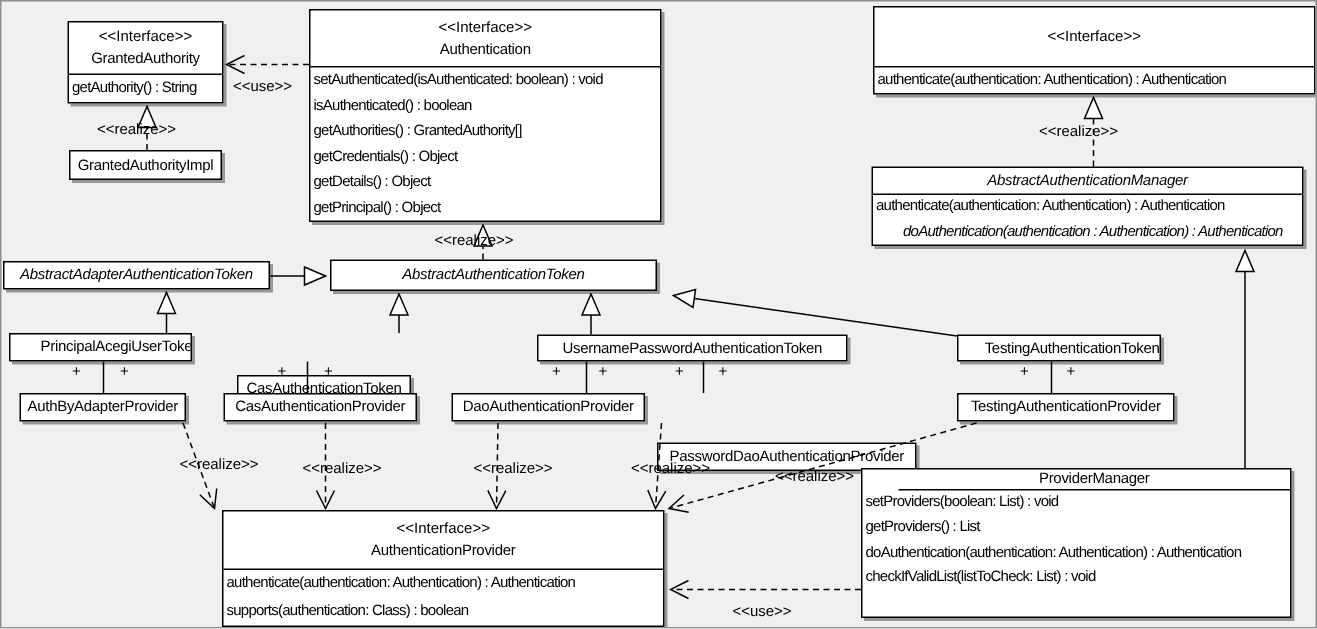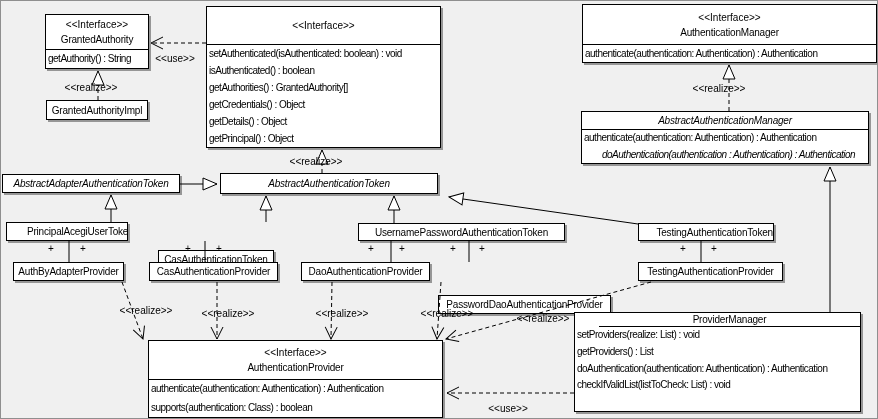--- a/index.html
+++ b/index.html
@@ -85,34 +85,34 @@
         </div>
       </div>
       <div class="cls" style="left: 45px; top: 99px; width: 102px; height: 20px;">
         <div class="title" style="height: 18px;">
           <div class="cname">GrantedAuthorityImpl</div>
         </div>
       </div>
       <div class="cls has-members" style="left: 205px; top: 5px; width: 235px; height: 142px;">
         <div class="title" style="height: 37px;">
           <div class="stereo">&lt;&lt;Interface&gt;&gt;</div>
+          <div class="cname">Authentication</div>
         </div>
         <div class="members">
           <div class="member" style="height: 17px; line-height: 17px;">setAuthenticated(isAuthenticated: boolean) : void</div>
           <div class="member" style="height: 17px; line-height: 17px;">isAuthenticated() : boolean</div>
           <div class="member" style="height: 17px; line-height: 17px;">getAuthorities() : GrantedAuthority[]</div>
           <div class="member" style="height: 17px; line-height: 17px;">getCredentials() : Object</div>
           <div class="member" style="height: 17px; line-height: 17px;">getDetails() : Object</div>
           <div class="member" style="height: 17px; line-height: 17px;">getPrincipal() : Object</div>
         </div>
       </div>
       <div class="cls has-members" style="left: 581px; top: 3px; width: 295px; height: 59px;">
         <div class="title" style="height: 39px;">
           <div class="stereo">&lt;&lt;Interface&gt;&gt;</div>
-          <div class="cname">AuthenticationManager</div>
         </div>
         <div class="members">
           <div class="member" style="height: 17px; line-height: 17px;">authenticate(authentication: Authentication) : Authentication</div>
         </div>
       </div>
       <div class="cls has-members" style="left: 580px; top: 110px; width: 288px; height: 53px;">
         <div class="title" style="height: 17px;">
           <div class="cname abstract">AbstractAuthenticationManager</div>
         </div>
         <div class="members">
@@ -183,21 +183,21 @@
         <div class="members">
           <div class="member" style="height: 18.5px; line-height: 18.5px;">authenticate(authentication: Authentication) : Authentication</div>
           <div class="member" style="height: 18.5px; line-height: 18.5px;">supports(authentication: Class) : boolean</div>
         </div>
       </div>
       <div class="cls has-members" style="left: 573px; top: 311px; width: 287px; height: 100px;">
         <div class="title" style="height: 13px; margin-left: 24px;">
           <div class="cname">ProviderManager</div>
         </div>
         <div class="members">
-          <div class="member" style="height: 16.8px; line-height: 16.8px;">setProviders(realize: List) : void</div>
+          <div class="member" style="height: 16.8px; line-height: 16.8px;">setProviders(boolean: List) : void</div>
           <div class="member" style="height: 16.8px; line-height: 16.8px;">getProviders() : List</div>
           <div class="member" style="height: 16.8px; line-height: 16.8px;">doAuthentication(authentication: Authentication) : Authentication</div>
           <div class="member" style="height: 16.8px; line-height: 16.8px;">checkIfValidList(listToCheck: List) : void</div>
         </div>
       </div>
     </div>
   <div id="labels">
       <span class="edge-label" style="left: 174px; top: 57px;">&lt;&lt;use&gt;&gt;</span>
       <span class="edge-label" style="left: 90px; top: 86px;">&lt;&lt;realize&gt;&gt;</span>
       <span class="edge-label" style="left: 315px; top: 160px;">&lt;&lt;realize&gt;&gt;</span>

